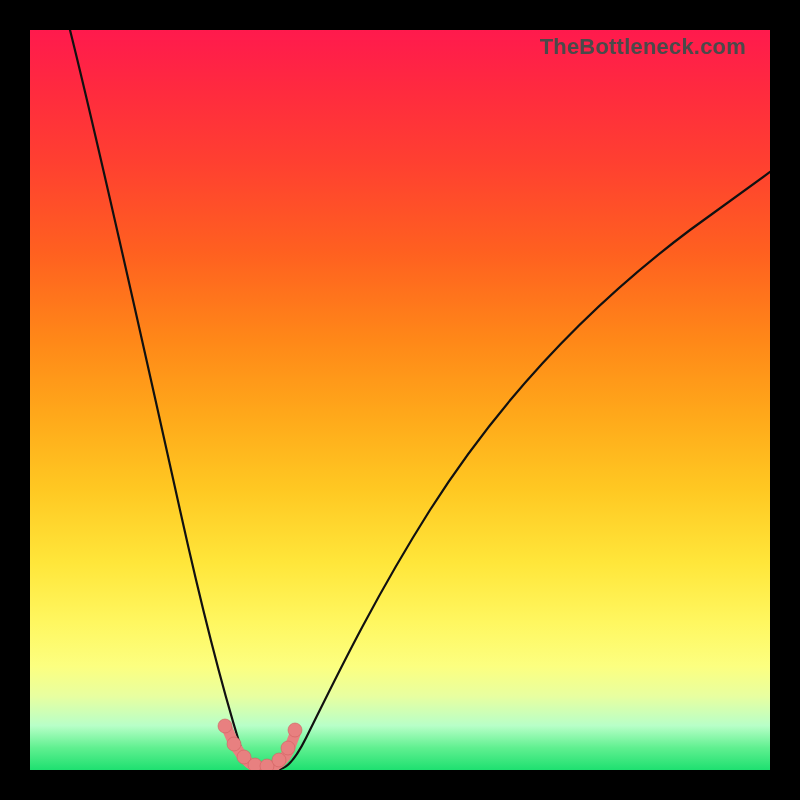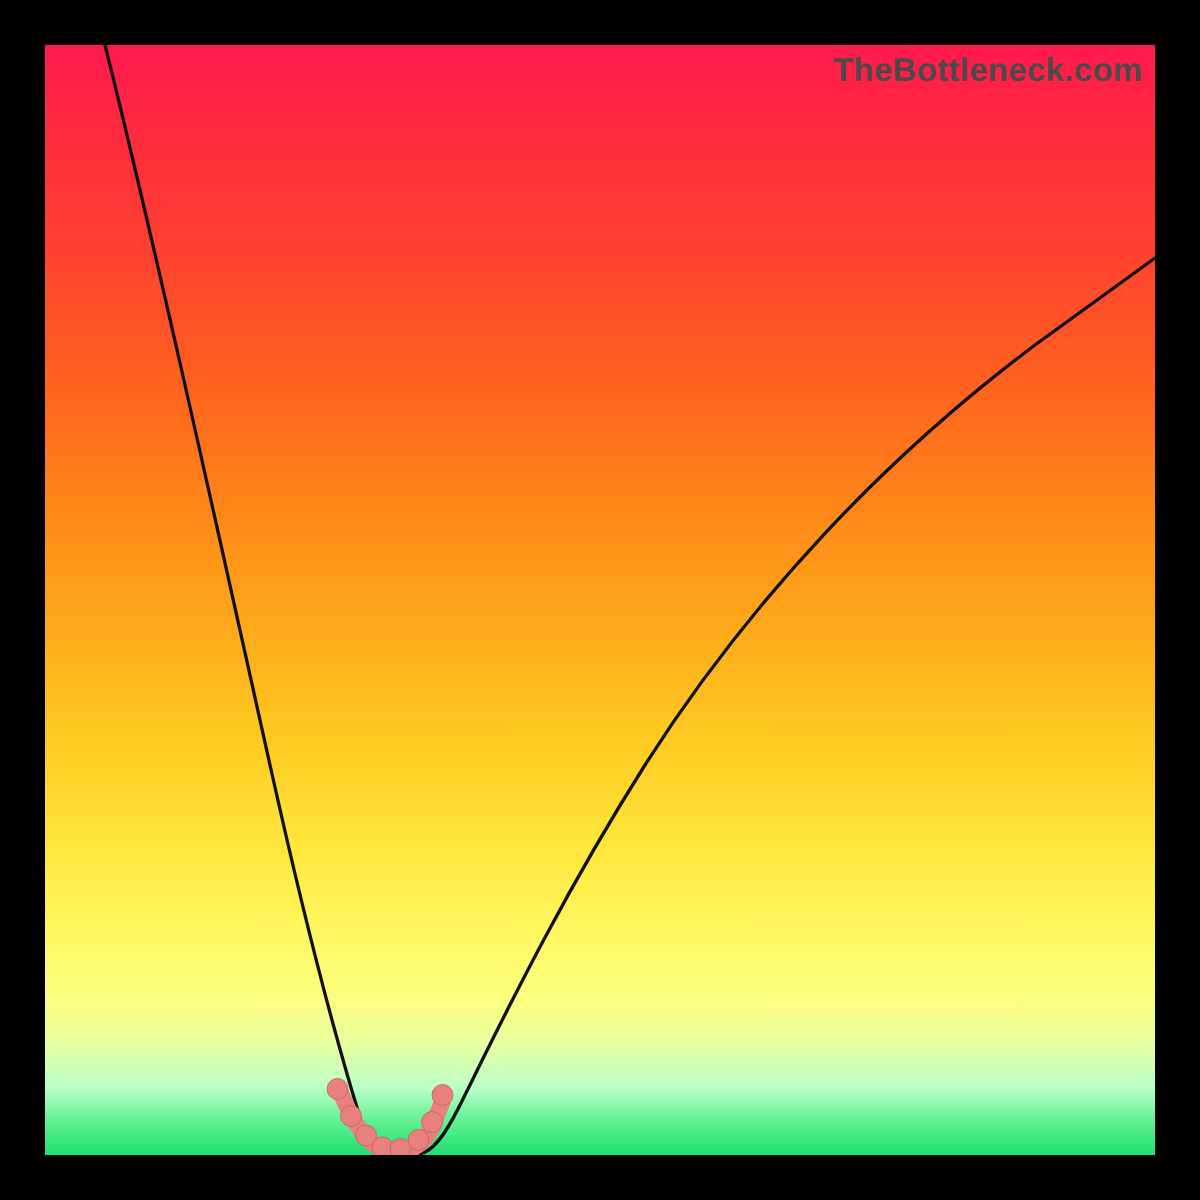--- a/index.html
+++ b/index.html
@@ -28,21 +28,21 @@
       #fff760 80%,
       #fcff80 86%,
       #e8ffa0 90%,
       #b8ffc8 94%,
       #60f090 97%,
       #1ee070 100%);
   }
   .watermark {
     position: absolute;
     top: 4px;
-    right: 8px;
+    right: 24px;
     font-family: Arial, Helvetica, sans-serif;
     font-size: 22px;
     font-weight: 600;
     color: #4a4a4a;
     letter-spacing: 0.2px;
     z-index: 5;
     text-align: center;
   }
   svg.curve {
     position: absolute;

